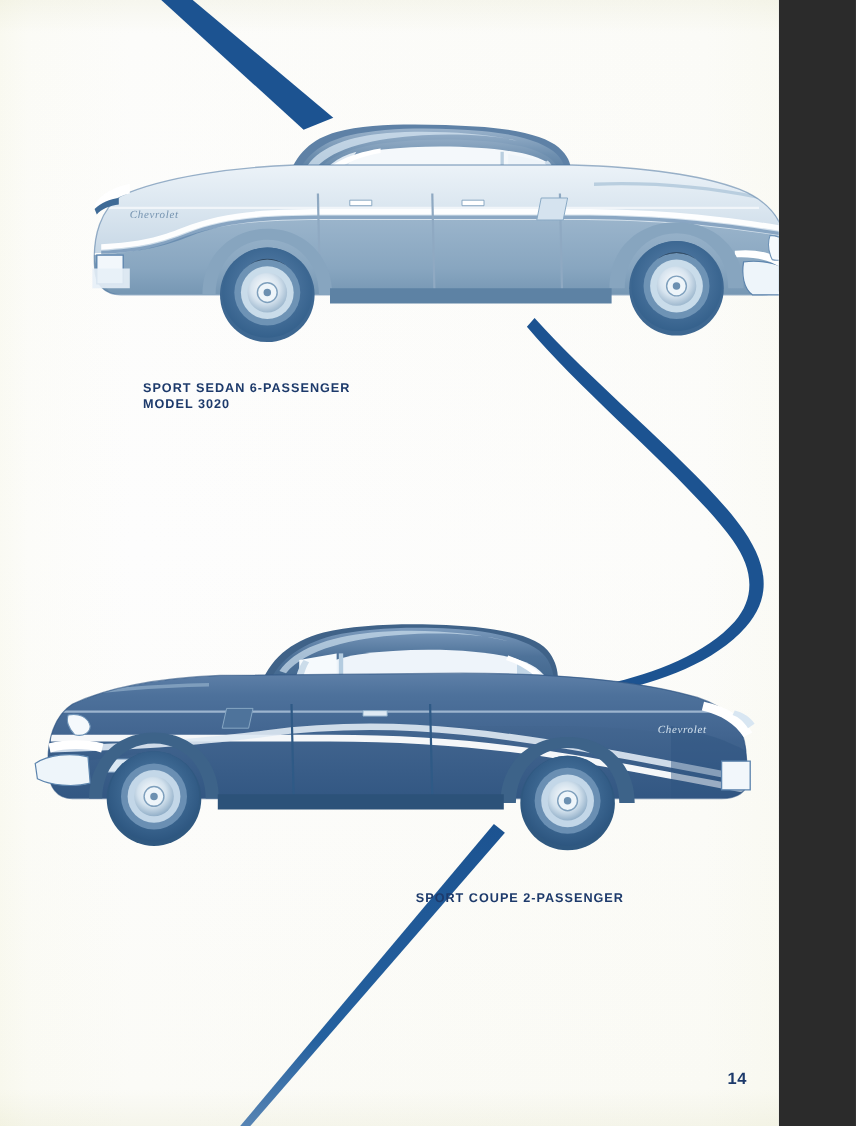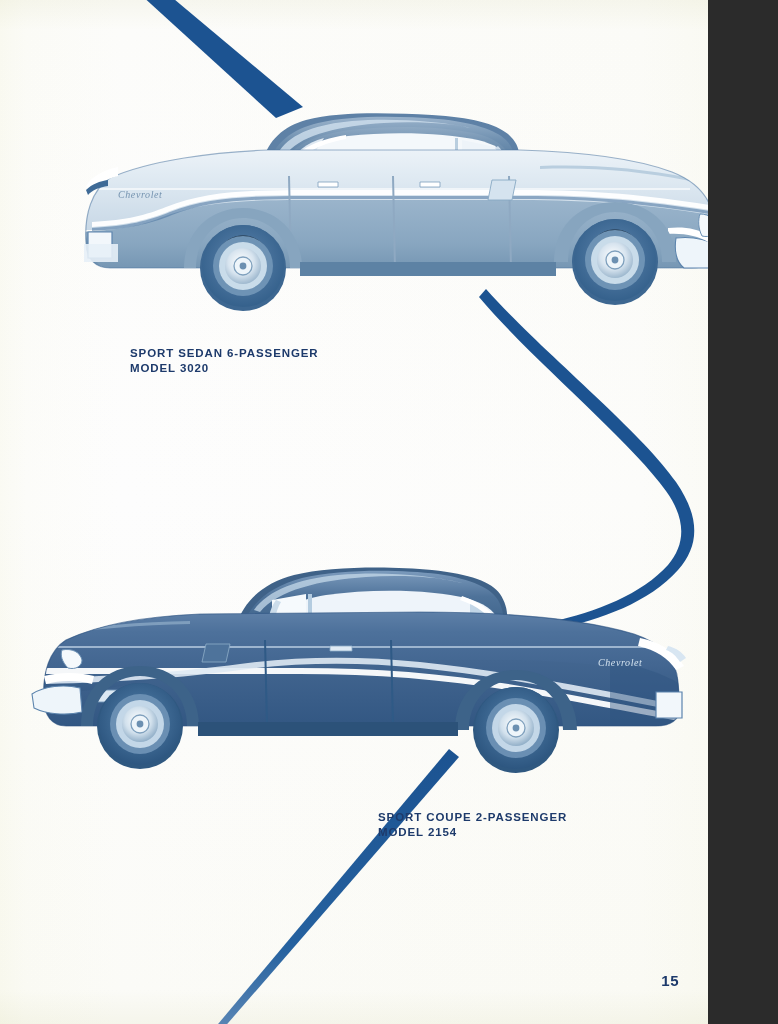--- a/index.html
+++ b/index.html
@@ -353,18 +353,17 @@
     </g>
   </svg>
 
   <div class="caption" id="caption-sedan">
     <div>SPORT SEDAN 6-PASSENGER</div>
     <div>MODEL 3020</div>
   </div>
 
   <div class="caption" id="caption-coupe">
     <div>SPORT COUPE 2-PASSENGER</div>
-    <div>MODEL 2154</div>
   </div>
 
-  <div id="page-number">15</div>
+  <div id="page-number">14</div>
 
 </div>
 
 </body></html>

